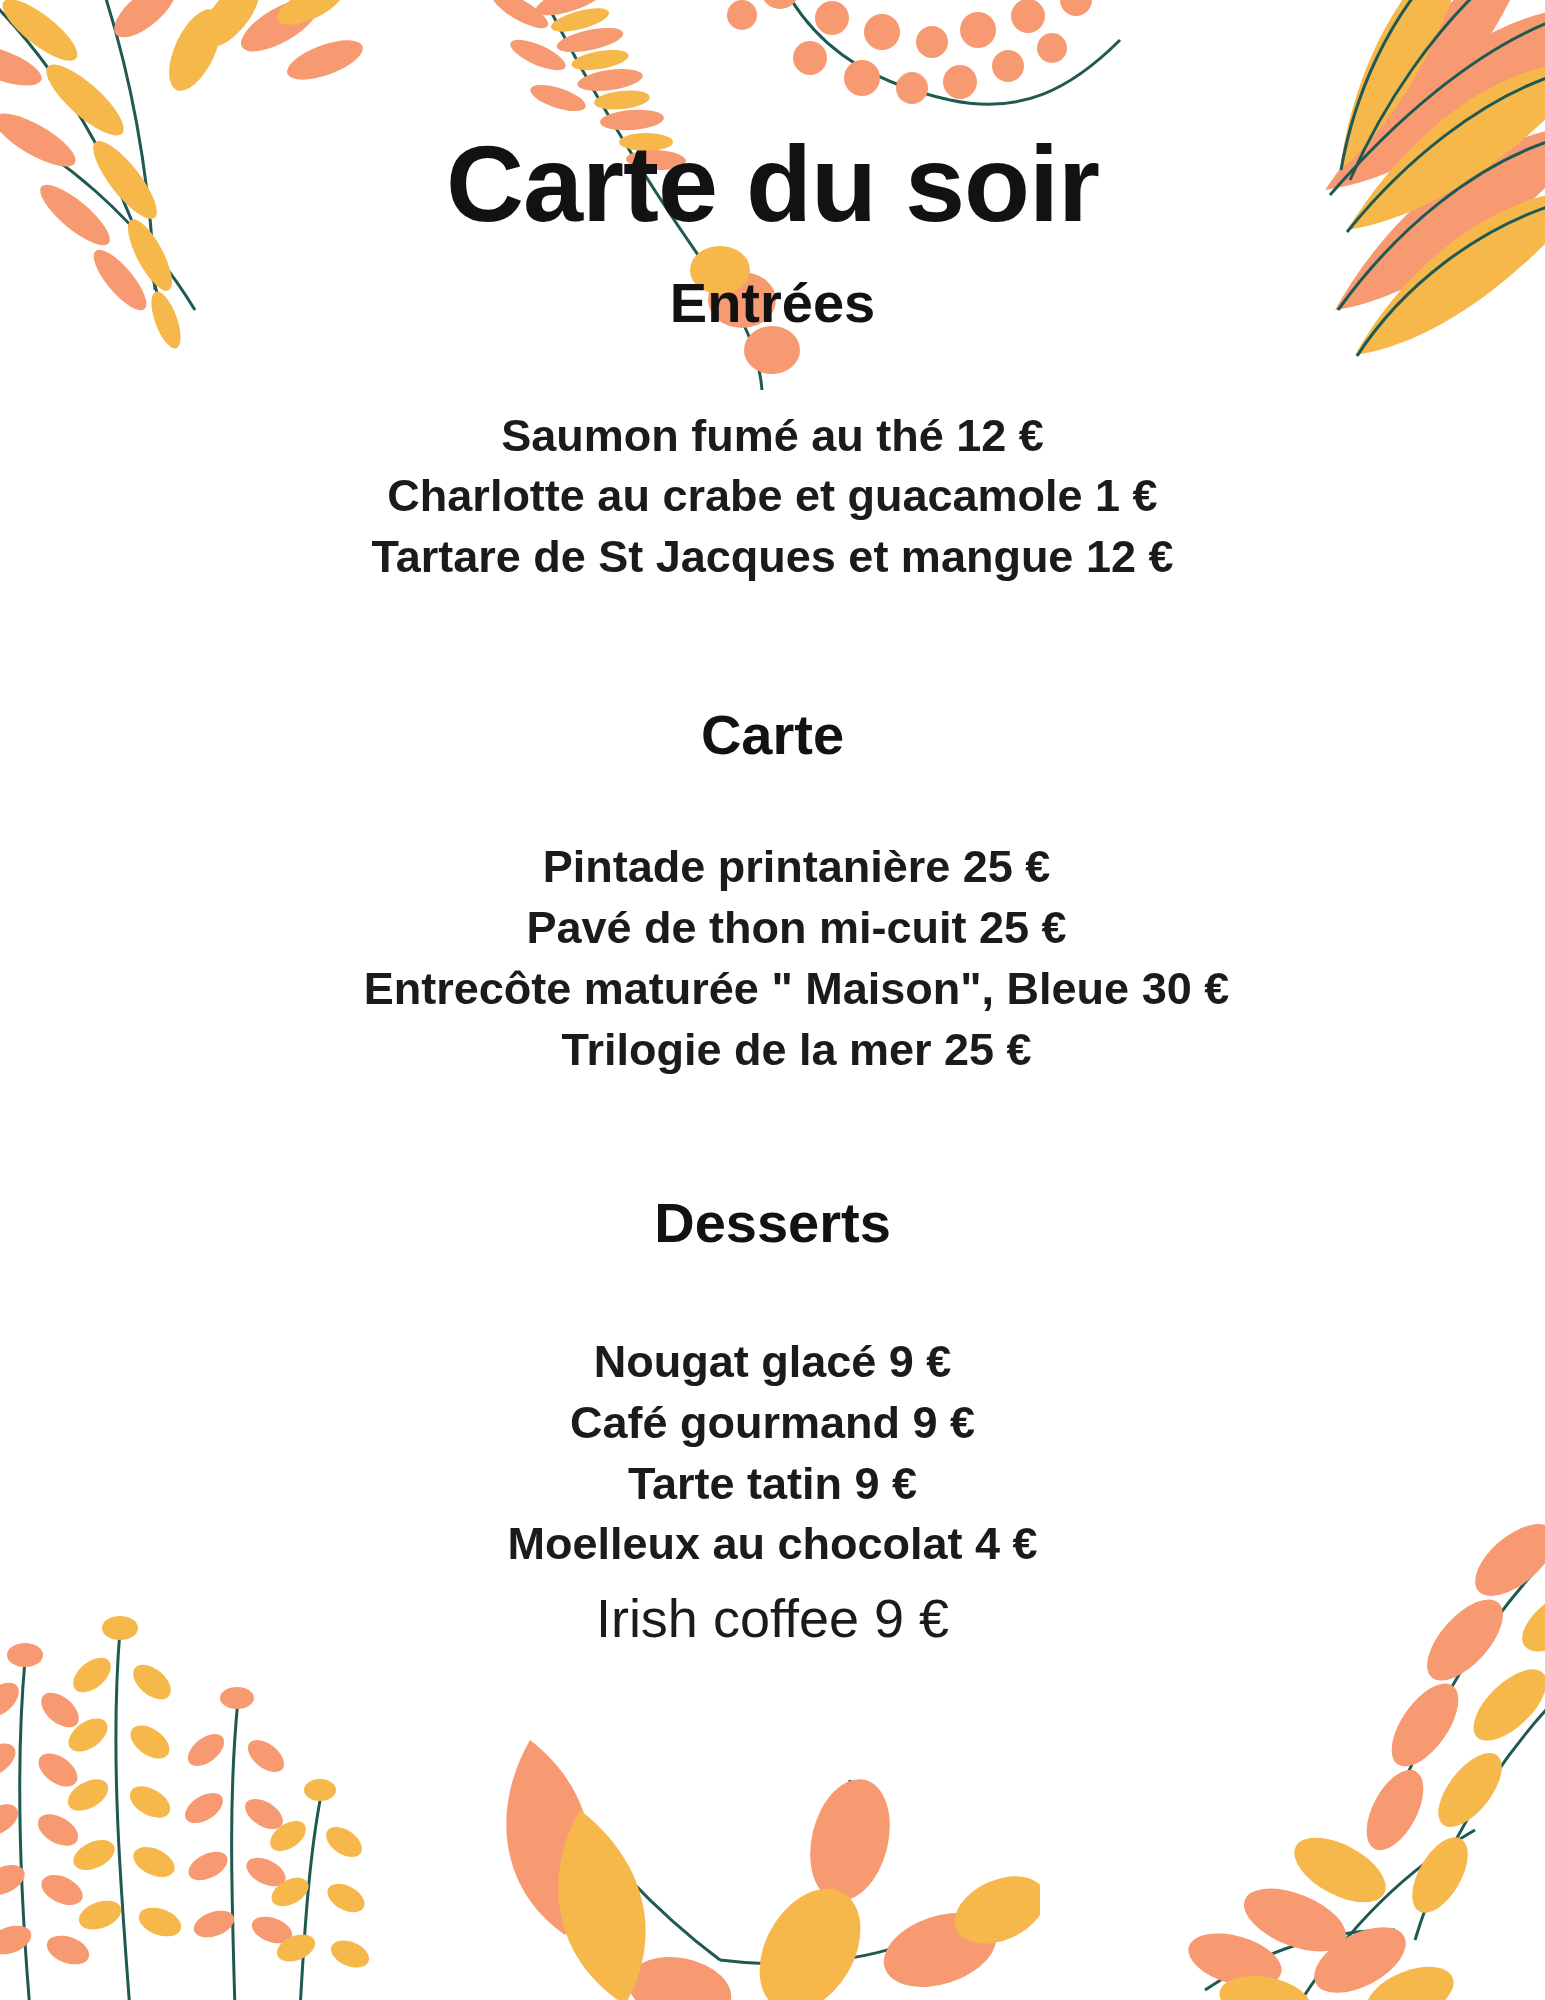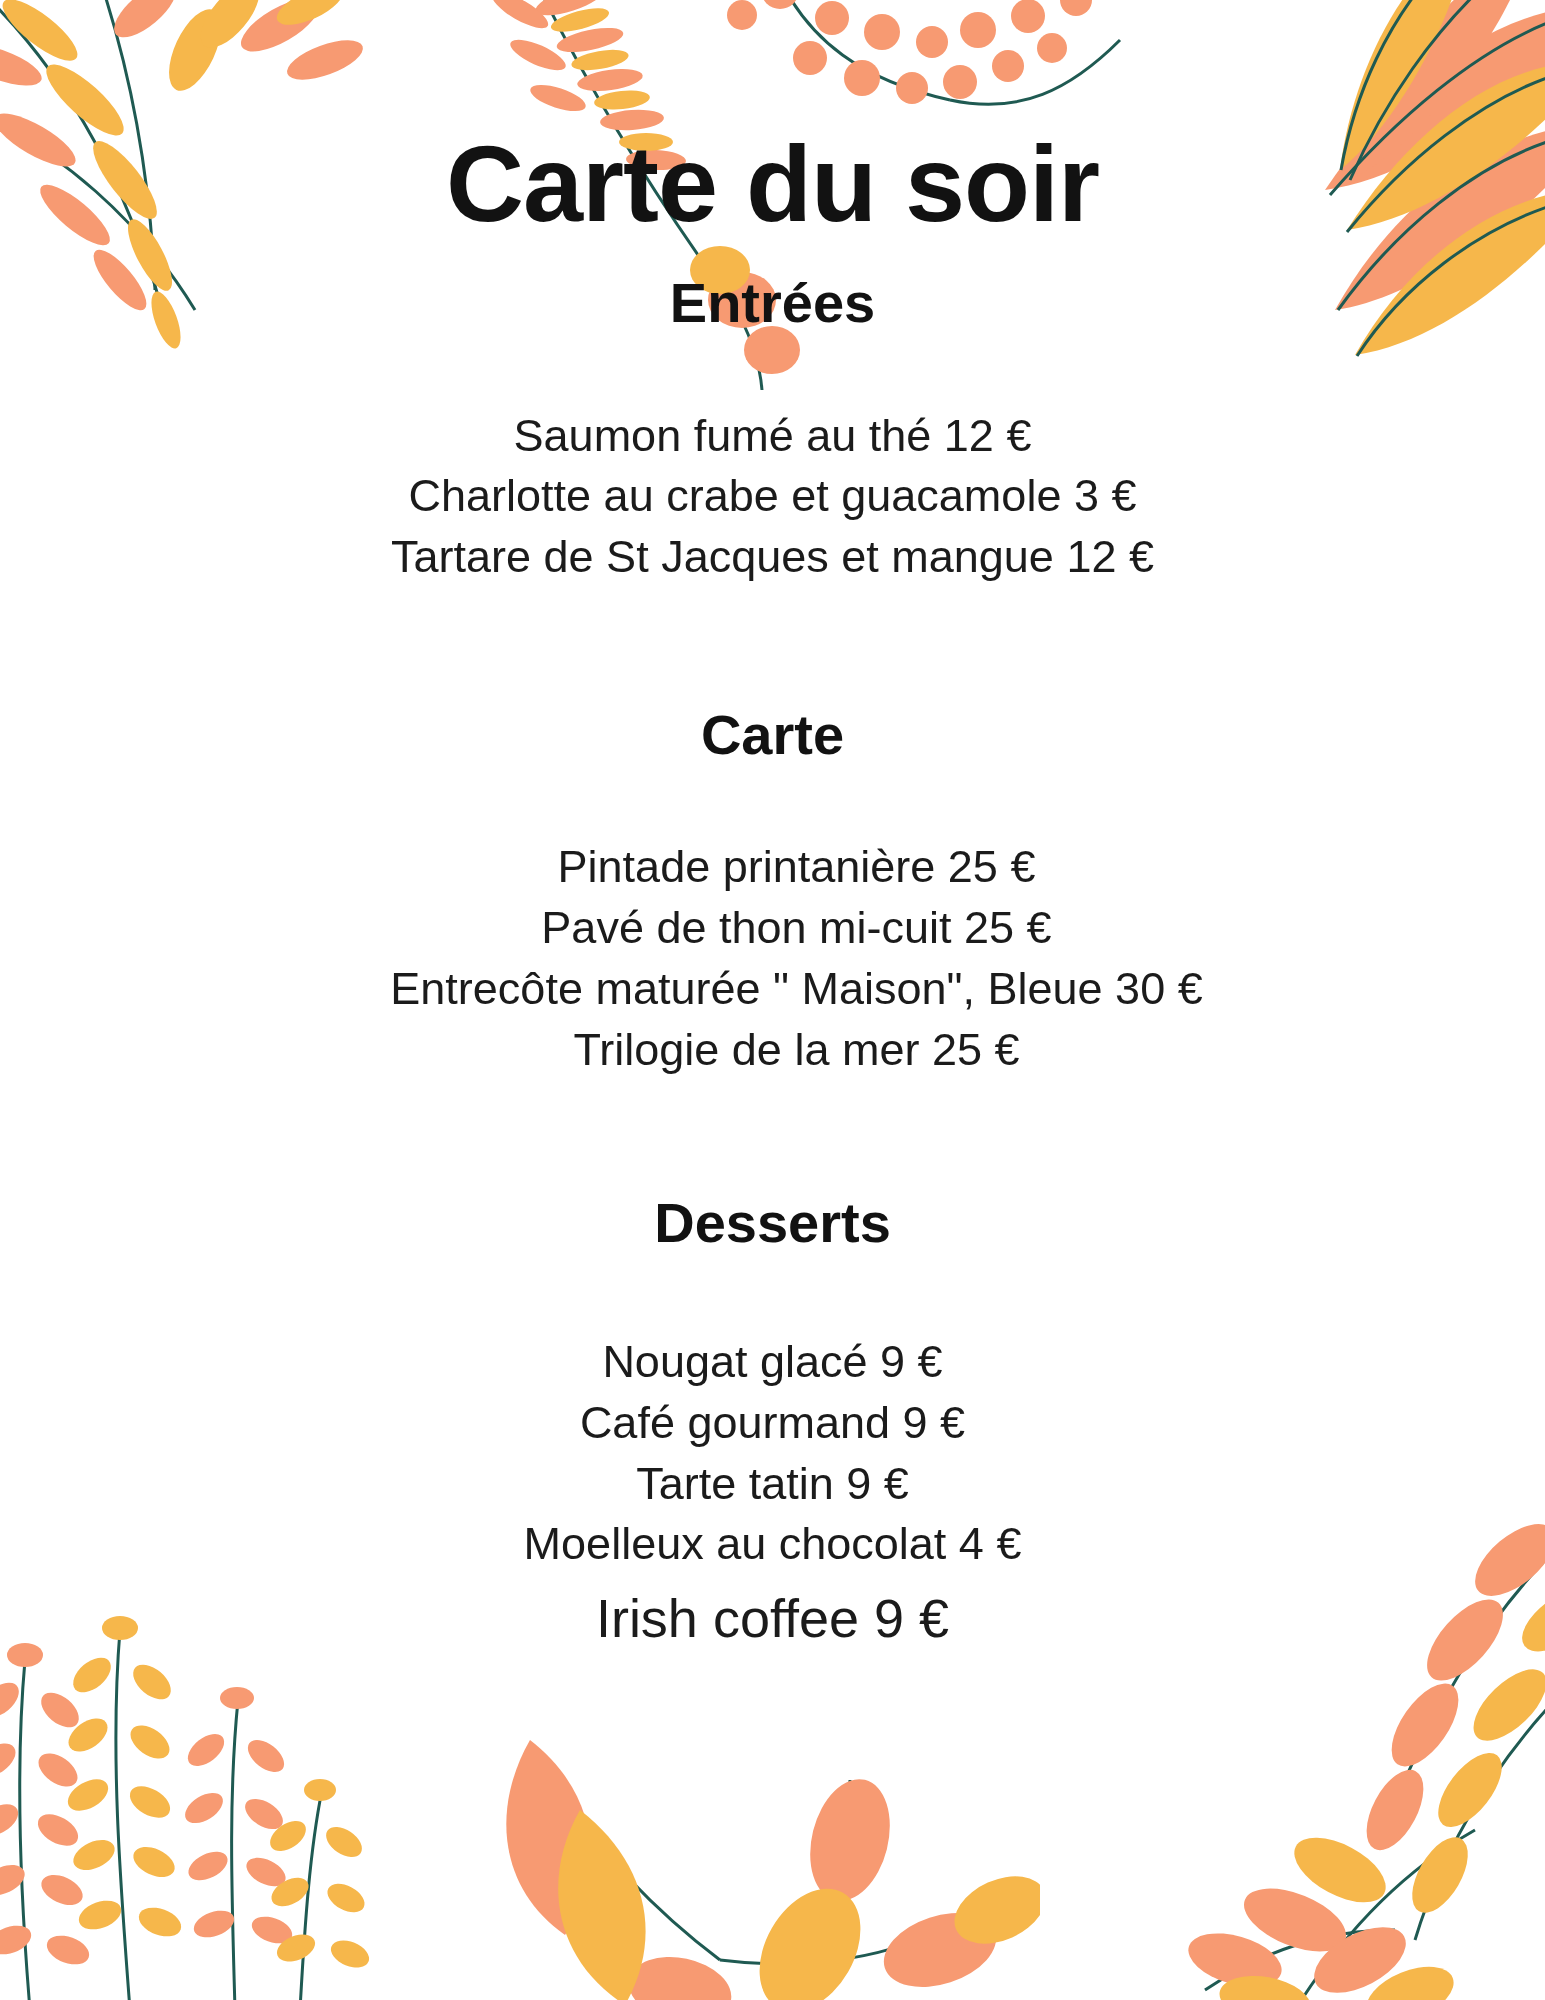--- a/index.html
+++ b/index.html
@@ -59,21 +59,21 @@
   .section-head.plats { padding-top: 100px; }
   .section-head.desserts { padding-top: 96px; }
 
   .items {
     margin: 0;
     padding: 0;
     list-style: none;
   }
   .items li {
     font-size: 45px;
-    font-weight: 400;
+    font-weight: 700;
     line-height: 1.35;
     color: #1b1b1b;
   }
   .items.entrees { padding-top: 56px; }
   .items.plats { padding-top: 56px; margin-left: 48px; }
   .items.desserts { padding-top: 62px; }
 
   .highlight {
     font-size: 54px;
     font-weight: 400;
@@ -306,21 +306,21 @@
     </svg>
   </div>
 
   <div class="content">
 
     <h1 class="title">Carte du soir</h1>
 
     <h2 class="section-head entrees">Entrées</h2>
     <ul class="items entrees">
       <li>Saumon fumé au thé  12 €</li>
-      <li>Charlotte au crabe et guacamole 3 €</li>
+      <li>Charlotte au crabe et guacamole 1 €</li>
       <li>Tartare de St Jacques et mangue 12 €</li>
     </ul>
 
     <h2 class="section-head plats">Carte</h2>
     <ul class="items plats">
       <li>Pintade printanière  25 €</li>
       <li>Pavé de thon mi-cuit 25 €</li>
       <li>Entrecôte maturée " Maison", Bleue  30 €</li>
       <li>Trilogie de la mer  25 €</li>
     </ul>

